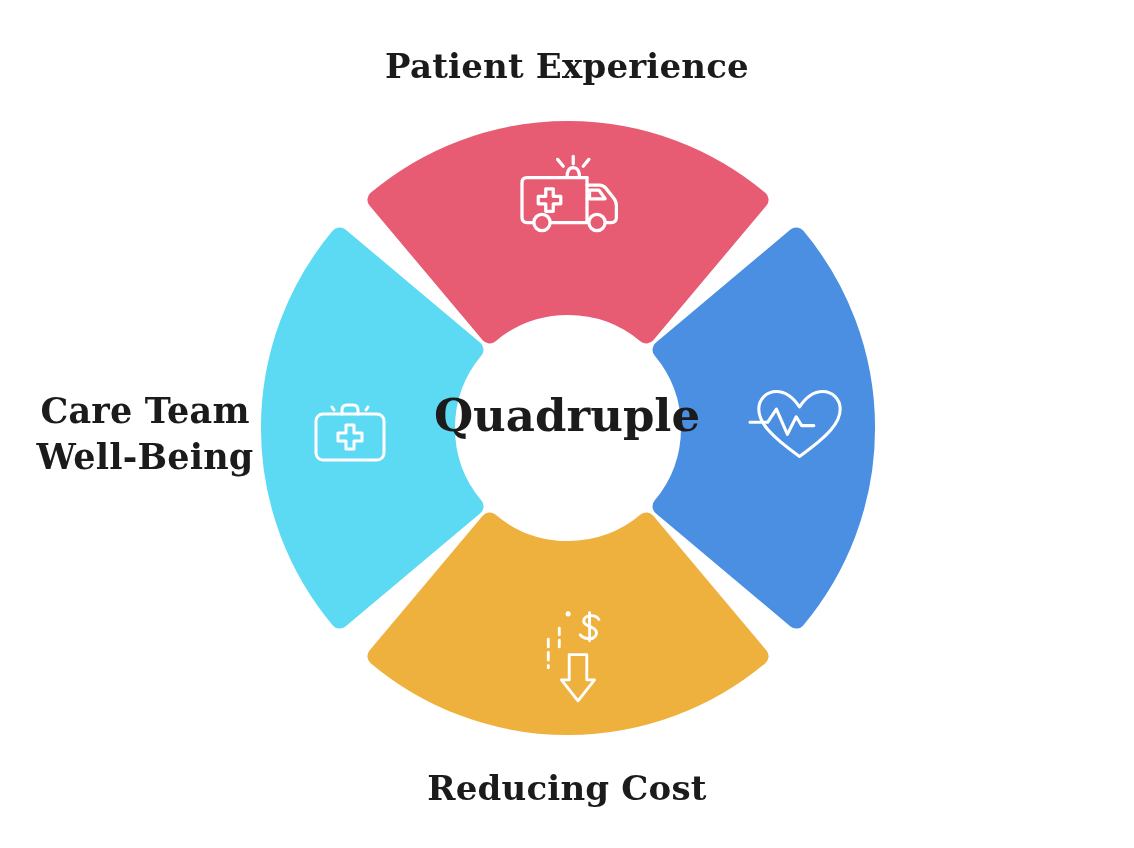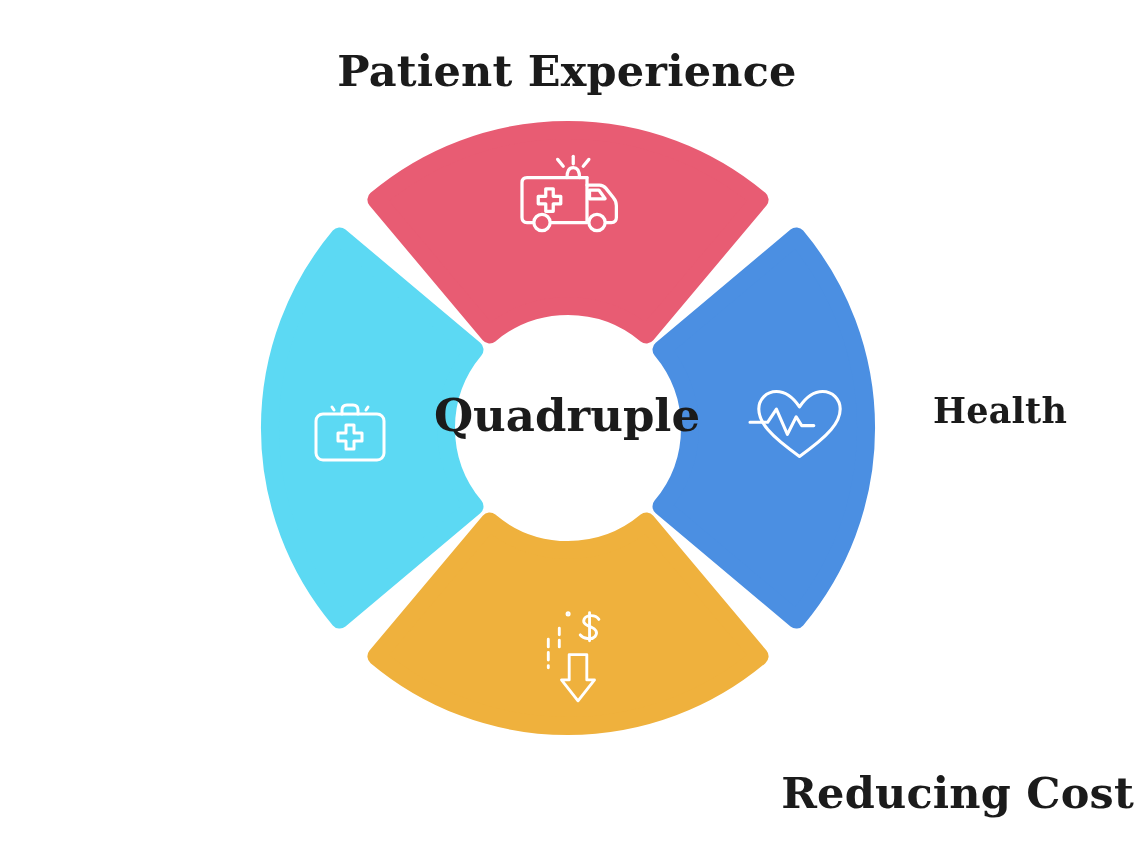--- a/index.html
+++ b/index.html
@@ -24,24 +24,24 @@
     position: absolute;
     font-weight: 700;
     color: #1b1b1b;
     letter-spacing: 0.2px;
   }
   .label .line { display: block; }
   .label-top, .label-bottom {
     left: 0;
     right: 0;
     text-align: center;
-    font-size: 43px;
+    font-size: 34px;
   }
   .label-top { top: 46px; }
-  .label-bottom { top: 768px; text-align: right; }
+  .label-bottom { top: 768px; }
   .label-side {
     text-align: center;
     font-size: 35px;
     line-height: 1.32;
     top: 388px;
   }
   .label-left  { left: 10px;  width: 270px; }
   .label-right { left: 870px; width: 260px; }
   .center-title {
     position: absolute;
@@ -104,23 +104,26 @@
       <circle cx="31" cy="9" r="1"></circle>
       <path d="M13 32 V58" stroke-dasharray="7 5"></path>
       <path d="M23 22 V40" stroke-dasharray="6 5"></path>
       <path d="M40 88 L25 69 H32 V46 H48 V69 H55 Z"></path>
     </g>
   </svg>
 
   <div class="label label-top">Patient Experience</div>
 
   <div class="label label-side label-right">
-    <span class="line">Health</span>
   </div>
 
   <div class="label label-bottom">Reducing Cost</div>
 
+  <div class="label label-side label-left">
+    <span class="line">Care Team</span>
+    <span class="line">Well-Being</span>
+  </div>
 
   <div class="center-title">
     <span class="line">Quadruple</span>
   </div>
 
 </div>
 
 </body></html>

